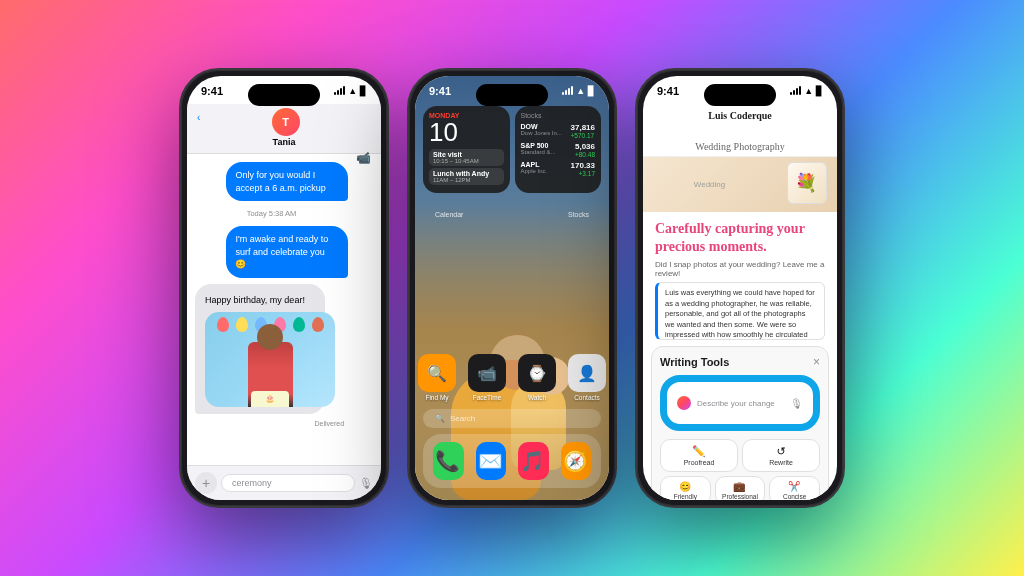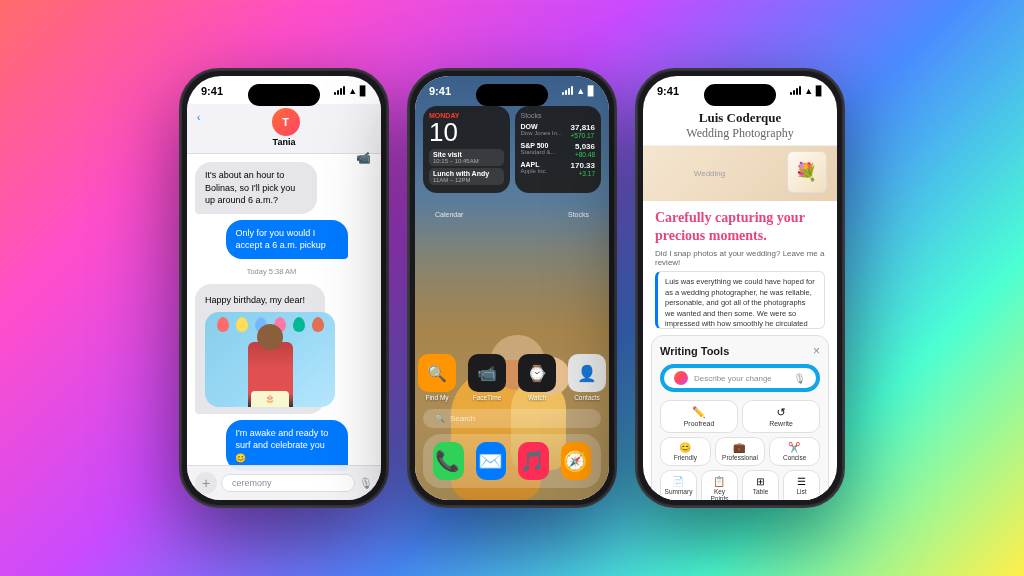--- a/index.html
+++ b/index.html
@@ -206,24 +206,24 @@
     .dock-icon {
       width: 38px; height: 38px; border-radius: 10px;
       display: flex; align-items: center; justify-content: center; font-size: 20px;
     }
     .photo-header {
       padding: 6px 12px 4px;
       text-align: center;
       border-bottom: 1px solid #f0f0f0;
     }
     .photo-header .studio-name {
-      font-size: 13px; font-weight: 700; color: #1a1a1a; font-family: Georgia, serif;
+      font-size: 10px; font-weight: 700; color: #1a1a1a; font-family: Georgia, serif;
     }
     .photo-header .studio-sub {
-      font-size: 12px; color: #666; font-family: Georgia, serif;
+      font-size: 10px; color: #666; font-family: Georgia, serif; margin-top: 20px;
     }
     .photo-hero {
       width: 100%; height: 55px;
       background: linear-gradient(135deg, #f5e6d0, #e8d0b0);
       position: relative; overflow: hidden;
       display: flex; align-items: center; justify-content: center;
     }
     .photo-hero-img {
       position: absolute; right: 10px; top: 5px;
       width: 40px; height: 42px; border-radius: 6px;
@@ -263,22 +263,22 @@
       border: 1px solid #e0e0e0;
       padding: 8px;
     }
     .writing-tools-header {
       display: flex; justify-content: space-between; align-items: center;
       margin-bottom: 6px;
     }
     .writing-tools-title { font-size: 11px; font-weight: 700; color: #1a1a1a; }
     .writing-tools-close { font-size: 12px; color: #8e8e93; }
     .writing-input {
-      background: #fff; border-radius: 20px; border: 4px solid #0ea5e9;
-      padding: 3px 10px;
+      background: #fff; border-radius: 20px; border: 7px solid #0ea5e9;
+      padding: 14px 10px;
       display: flex; align-items: center; gap: 6px; margin-bottom: 8px;
     }
     .writing-input .ai-icon {
       width: 14px; height: 14px; border-radius: 50%;
       background: linear-gradient(135deg, #ff6b35, #ff4567, #c84bff);
       flex-shrink: 0;
     }
     .writing-input .placeholder { font-size: 8px; color: #8e8e93; flex: 1; }
     .writing-input .mic { font-size: 10px; color: #8e8e93; }
     .tools-row {
@@ -338,48 +338,45 @@
     </div>
 
     <div class="imessage-header">
       <span class="back">‹</span>
       <div class="avatar">T</div>
       <div class="contact-name">Tania</div>
       <span class="video-btn">📹</span>
     </div>
 
     <div class="messages-body">
-      <div class="bubble received">
-        <span>It's about an hour to Bolinas, so I'll pick you up around 6 a.m.?</span>
-      </div>
       <div class="bubble sent">
         <span>Only for you would I accept a 6 a.m. pickup</span>
       </div>
       <div class="timestamp">Today 5:38 AM</div>
+      <div class="bubble sent">
+        <span>I'm awake and ready to surf and celebrate you 😊</span>
+      </div>
       <div class="bubble received birthday-card">
         <div style="font-size:9px; padding: 3px 0 5px;">Happy birthday, my dear!</div>
         <div class="birthday-img">
           <div class="balloons">
             <div class="balloon" style="background:#ff6b6b"></div>
             <div class="balloon" style="background:#ffdd57"></div>
             <div class="balloon" style="background:#74b9ff"></div>
             <div class="balloon" style="background:#fd79a8"></div>
             <div class="balloon" style="background:#00b894"></div>
             <div class="balloon" style="background:#e17055"></div>
           </div>
           <div style="display:flex; align-items:flex-end; justify-content:center; width:100%; height:100%;">
             <div style="width:45px; height:65px; background:linear-gradient(180deg,#c04040 0%,#e05050 40%,#e05050 80%,#333 100%); border-radius:6px 6px 0 0; position:relative;">
               <div style="position:absolute; top:-18px; left:50%; transform:translateX(-50%); width:26px; height:26px; border-radius:50%; background:#8B5E3C;"></div>
               <div style="position:absolute; bottom:0; left:50%; transform:translateX(-50%); width:38px; height:16px; background:#f8f8d0; border-radius:4px 4px 0 0; display:flex; align-items:center; justify-content:center; font-size:8px;">🎂</div>
             </div>
           </div>
         </div>
-      </div>
-      <div class="bubble sent">
-        <span>I'm awake and ready to surf and celebrate you 😊</span>
       </div>
       <div style="text-align:right; font-size:7px; color:#8e8e93; padding-right:4px;">Delivered</div>
 
     </div>
 
     <div class="imessage-input">
       <div class="plus-btn">+</div>
       <div class="input-field">ceremony</div>
       <span class="mic-btn">🎙</span>
     </div>

